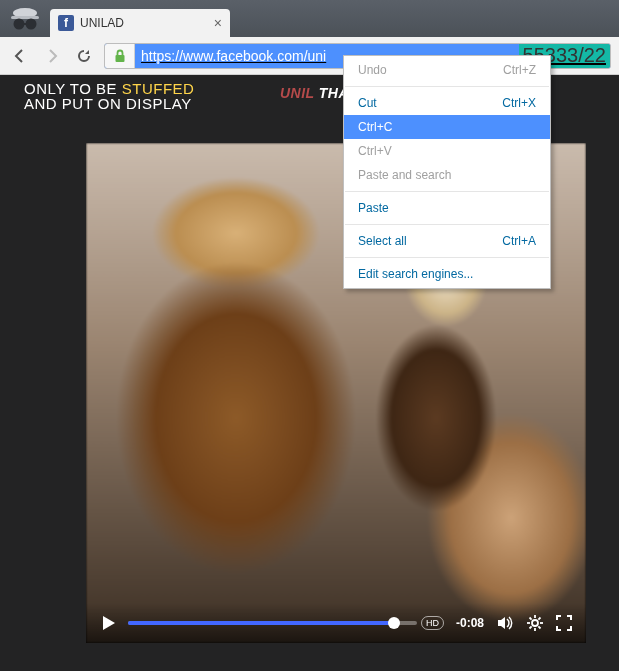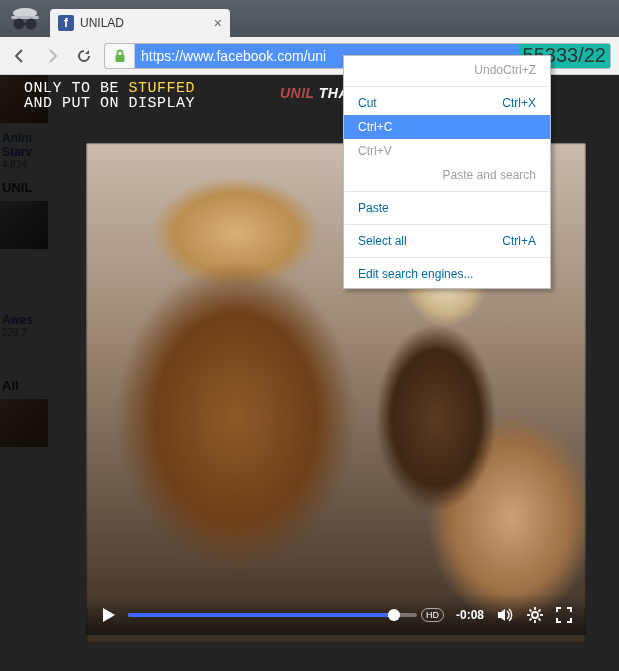--- a/index.html
+++ b/index.html
@@ -73,20 +73,21 @@
       cursor: pointer;
     }
     .toolbar {
       background: #f2f2f2;
       height: 38px;
       display: flex;
       align-items: center;
       padding: 0 8px;
       gap: 8px;
       border-bottom: 1px solid #cfcfcf;
+      text-decoration: underline;
     }
     .nav-btn {
       width: 24px;
       height: 24px;
       display: flex;
       align-items: center;
       justify-content: center;
       cursor: pointer;
       color: #555;
       border-radius: 3px;
@@ -199,21 +200,21 @@
         radial-gradient(ellipse 120px 80px at 30% 18%, #d6b07a 0%, #b98e54 50%, transparent 70%),
         radial-gradient(ellipse 60px 70px at 72% 27%, #efe3cd 0%, #cbb48a 50%, transparent 70%),
         radial-gradient(ellipse 120px 150px at 85% 75%, #caa27a 0%, #9a6f47 50%, transparent 70%),
         linear-gradient(180deg, #c9bbae 0%, #9a8572 40%, #3a2e24 100%);
       filter: blur(1.2px) saturate(1.05);
     }
     .video-controls {
       position: absolute;
       left: 0;
       right: 0;
-      bottom: 8px;
+      bottom: 0;
       height: 40px;
       display: flex;
       align-items: center;
       gap: 12px;
       padding: 0 14px;
       color: #fff;
       background: linear-gradient(to top, rgba(0,0,0,0.55), rgba(0,0,0,0));
     }
     .play-btn svg { width: 16px; height: 16px; }
     .progress-bar {
@@ -252,21 +253,21 @@
     .time-remain {
       font-size: 12px;
       font-weight: bold;
     }
     .ctrl-icon { cursor: pointer; display:flex; }
     .overlay-top-text {
       position: absolute;
       top: 6px;
       left: 24px;
       color: #fff;
-      font-family: Liberation Mono, monospace;
+      font-family: Liberation Sans, sans-serif;
       font-size: 15px;
       line-height: 1;
       letter-spacing: 0.5px;
     }
     .overlay-top-text .accent { color: #ffd54a; }
     .overlay-top-text2 {
       position: absolute;
       top: 10px;
       left: 280px;
       color: #fff;
@@ -290,21 +291,21 @@
     }
     .menu-item {
       height: 24px;
       display: flex;
       align-items: center;
       padding: 0 14px;
       color: #0369a1;
       cursor: default;
       font-size: 12px;
     }
-    .menu-item.disabled { color: #a0a0a0; text-align: right; }
+    .menu-item.disabled { color: #a0a0a0; }
     .menu-item.selected { background: #4d90fe; color: #fff; }
     .menu-label { flex: 1; }
     .menu-shortcut { font-size: 12px; }
     .menu-sep {
       height: 1px;
       background: #e5e5e5;
       margin: 4px 1px;
     }
   </style>
 </head>
@@ -351,38 +352,20 @@
           <path d="M3.5 6 V4 a2.5 2.5 0 0 1 5 0 V6" fill="none" stroke="#63b44b" stroke-width="1.8"></path>
         </svg>
     </div>
     <span class="url-text">https://www.facebook.com/uni</span>
     <span class="url-tail">55333/22</span>
   </div>
 </div>
 
 <div class="page-body">
 
-  <div class="fb-left-strip">
-    <div class="strip-thumb thumb-a"></div>
-    <div class="strip-block">
-      <div class="strip-title">Anim</div>
-      <div class="strip-title">Starv</div>
-      <div class="strip-meta">4,824</div>
-    </div>
-    <div class="strip-heading">UNIL</div>
-    <div class="strip-thumb thumb-b"></div>
-    <div style="height:56px"></div>
-    <div class="strip-block">
-      <div class="strip-title">Awes</div>
-      <div class="strip-meta">229,7</div>
-    </div>
-    <div style="height:30px"></div>
-    <div class="strip-heading">All</div>
-    <div class="strip-thumb thumb-c"></div>
-  </div>
 
   <div class="fb-overlay">
     <div class="overlay-top-text">
       <span>ONLY TO BE </span><span class="accent">STUFFED</span><br>
       <span>AND PUT ON DISPLAY</span>
     </div>
     <div class="overlay-top-text2">
       <span style="color:#b54a4a">UNIL</span>
       <span>THAN</span>
     </div>

